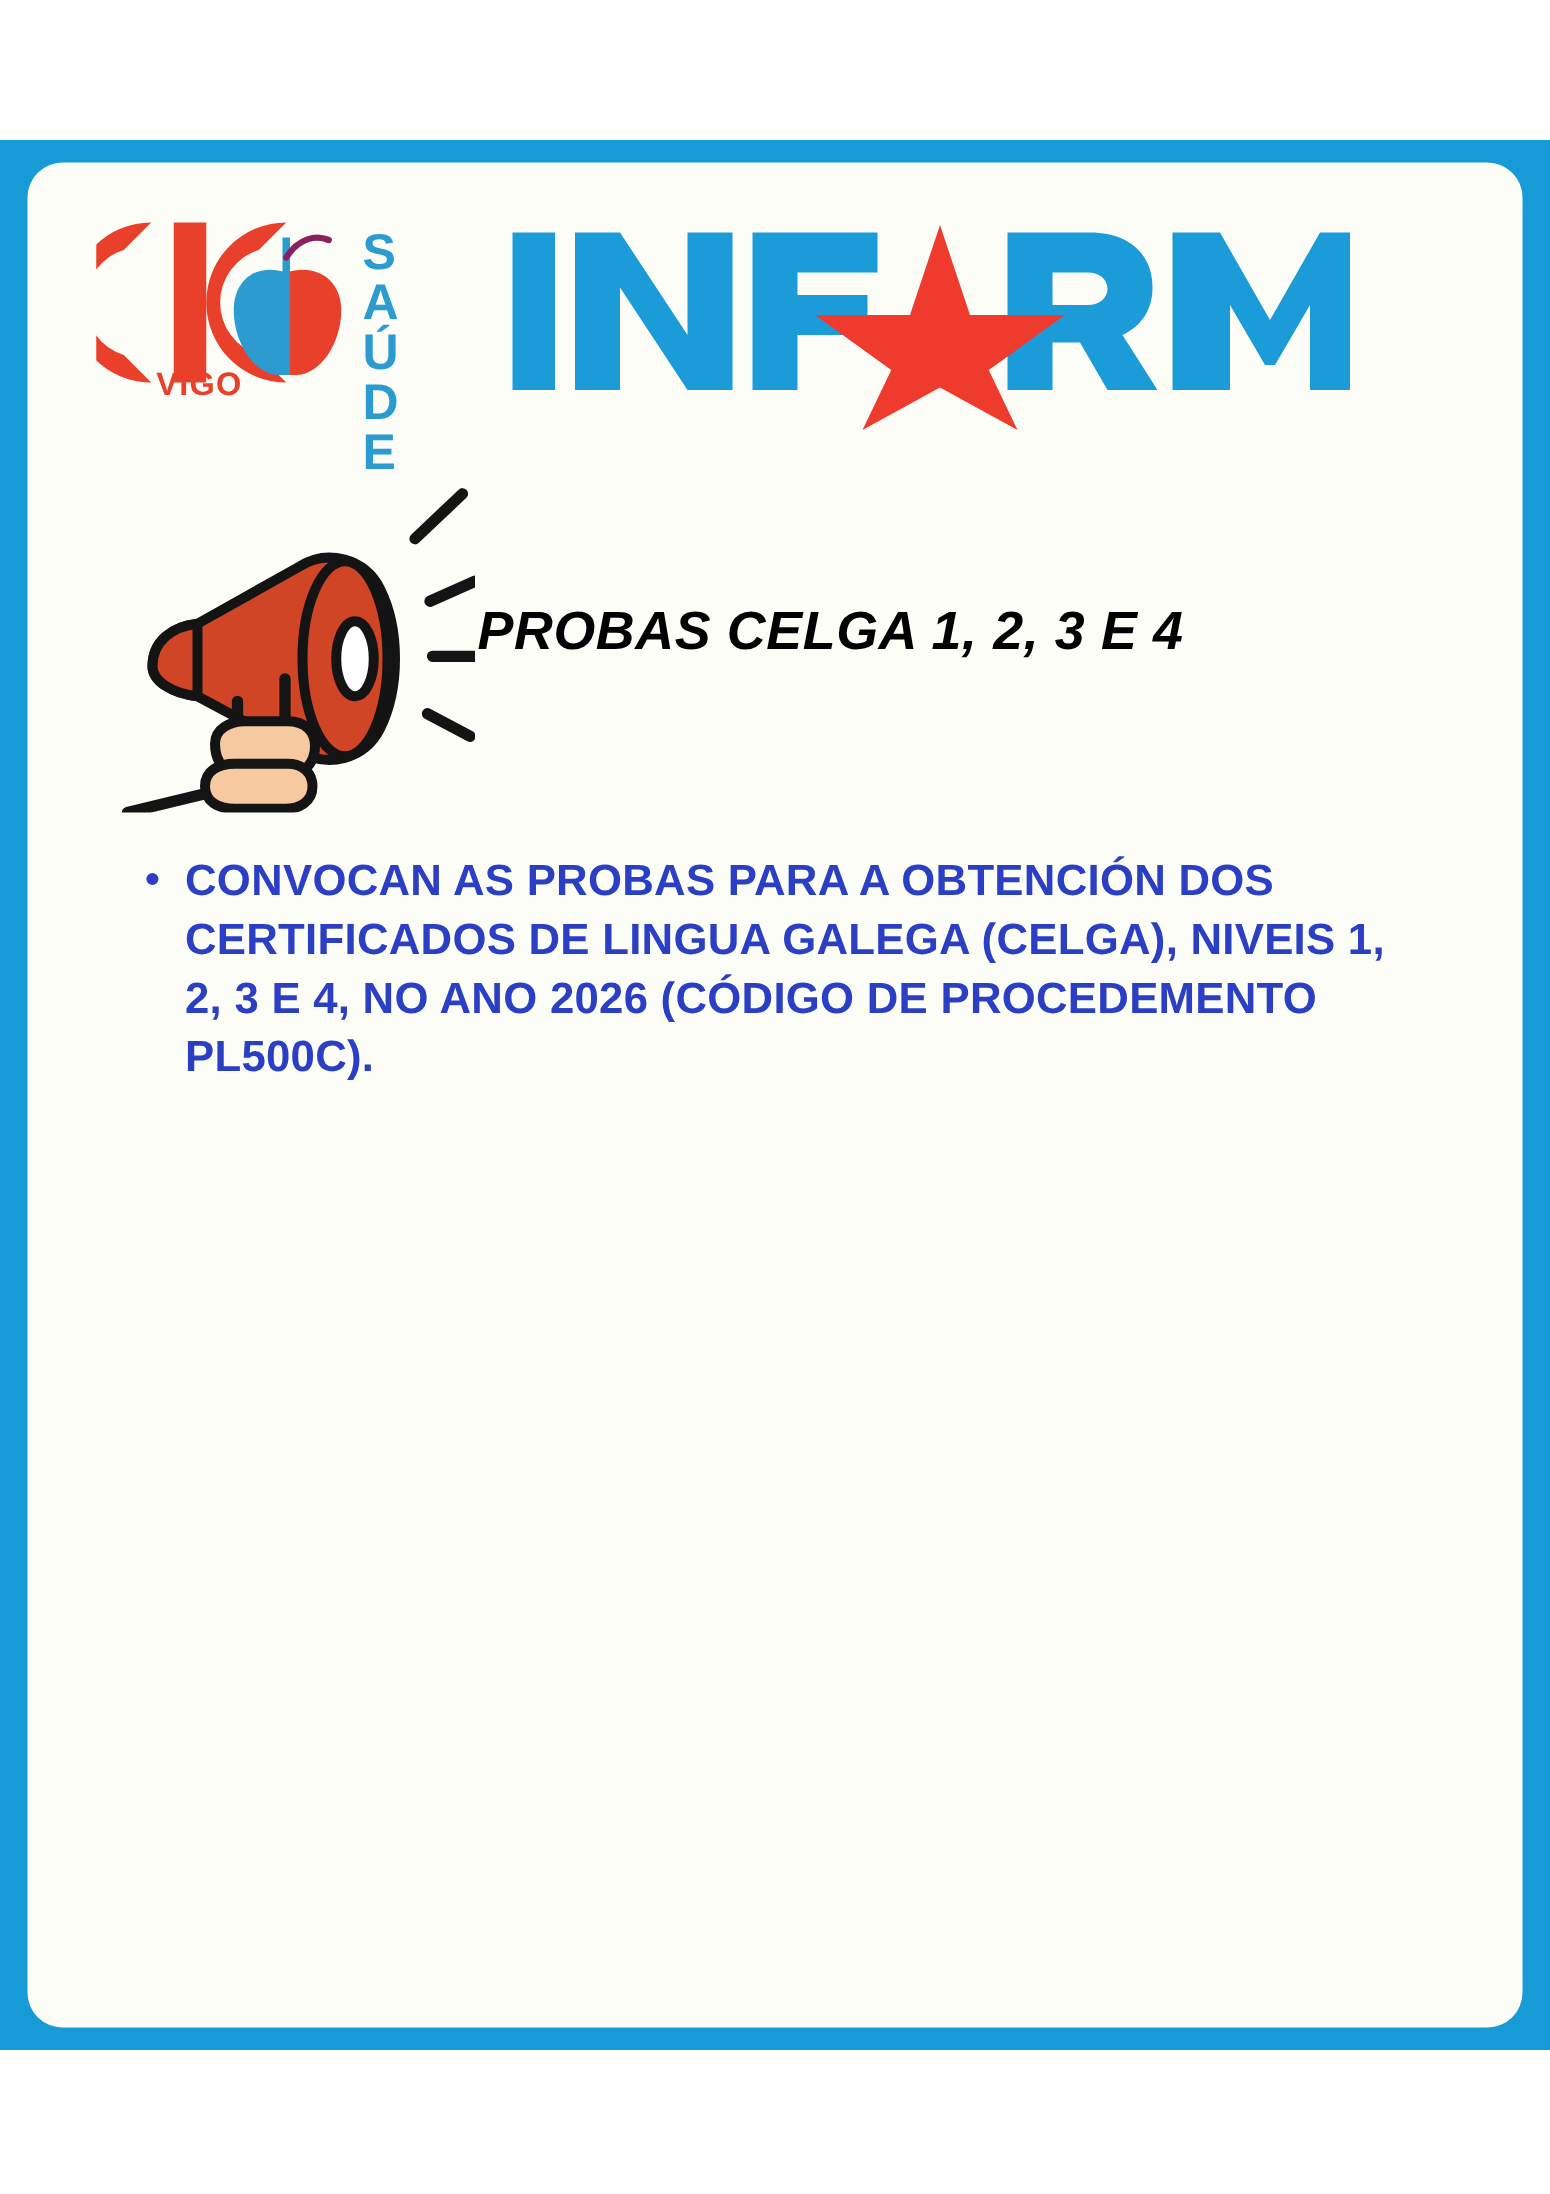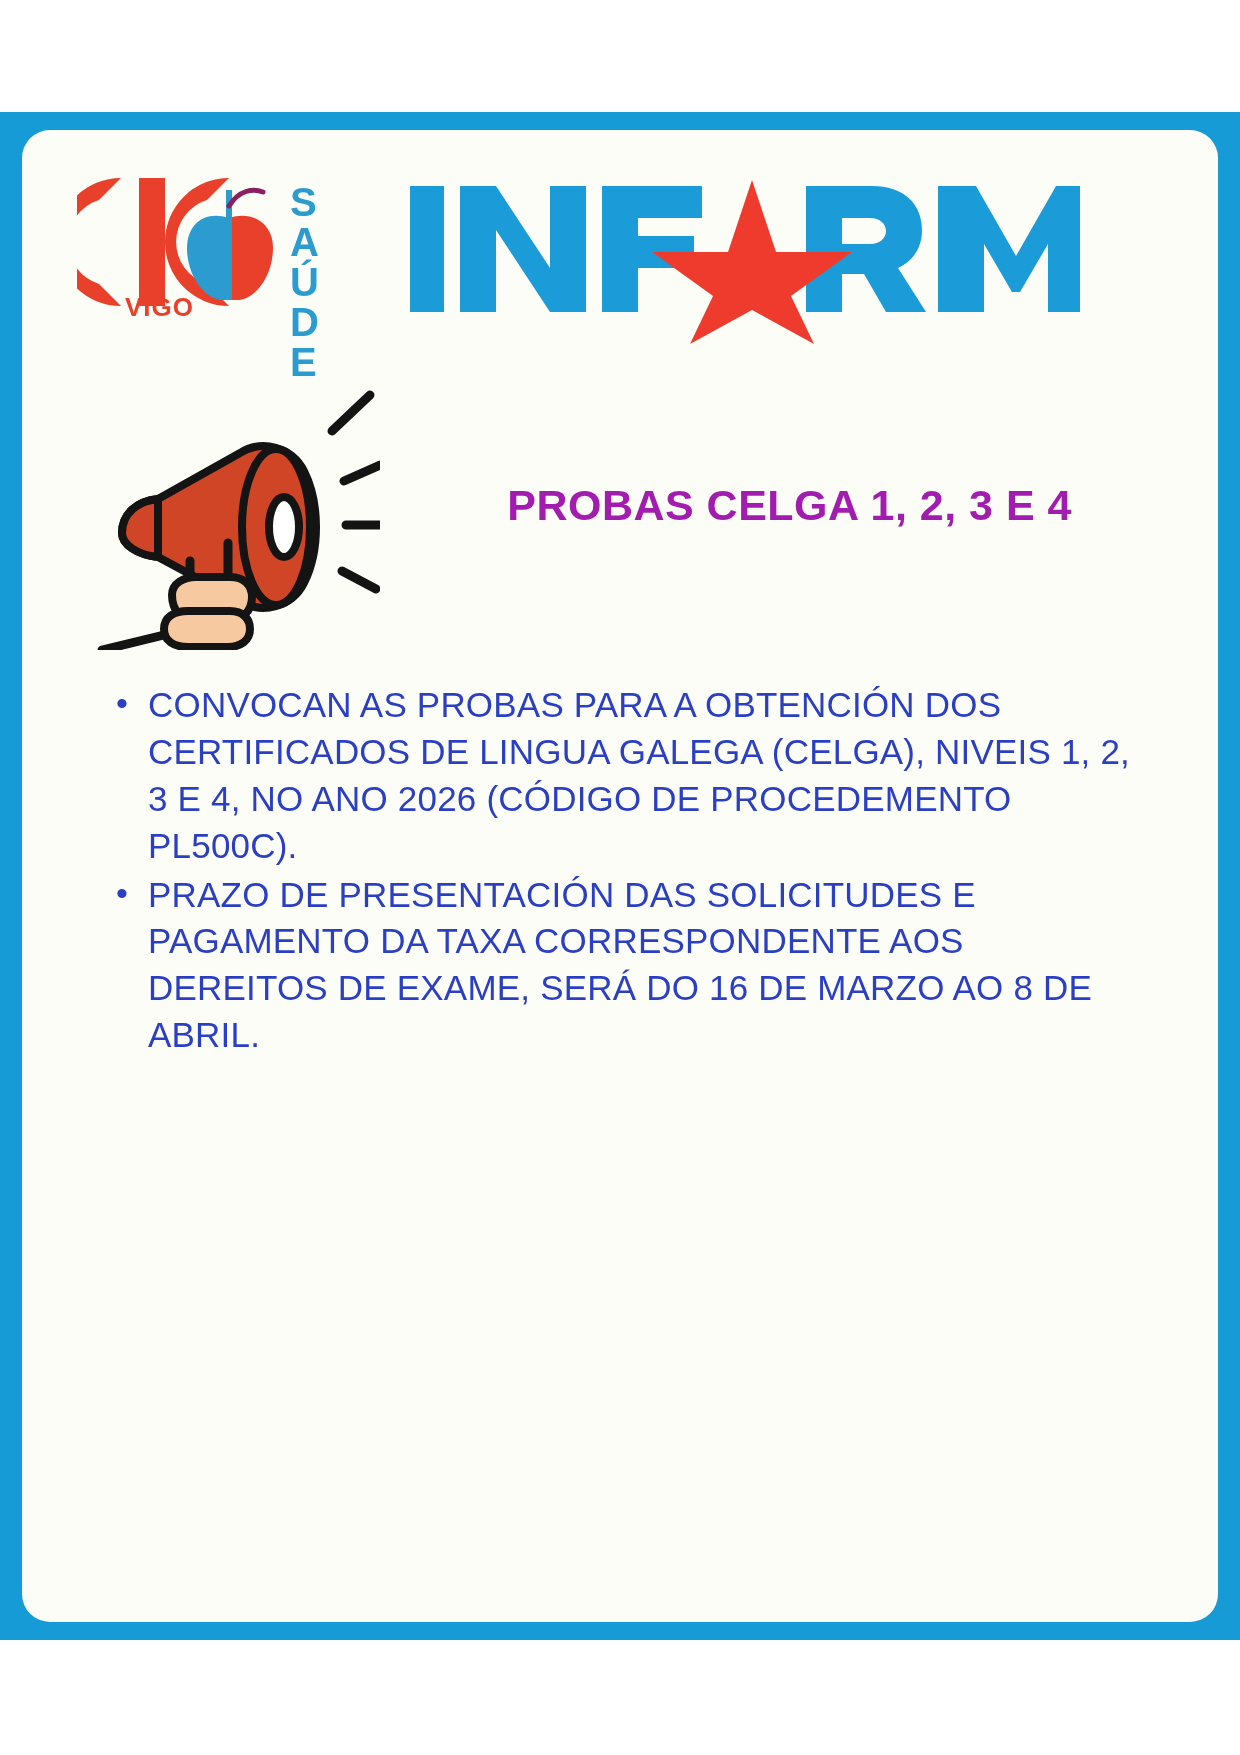--- a/index.html
+++ b/index.html
@@ -96,40 +96,41 @@
   .megaphone {
     position: absolute;
     left: 58px;
     top: 0px;
   }
   .headline {
     position: absolute;
     left: 360px;
     top: 96px;
     width: 690px;
-    text-align: right;
-    color: #a21caf;
+    text-align: left;
+    color: #000000;
     font-size: 43px;
     font-weight: 800;
     letter-spacing: 0.5px;
     font-family: "Liberation Sans", sans-serif;
+    font-style: italic;
   }
 
   
   .bullets {
     position: absolute;
     left: 92px;
     top: 552px;
     width: 1020px;
     list-style: none;
     margin: 0;
     padding: 0;
     color: #2B3FC4;
     font-size: 35px;
-    font-weight: 400;
+    font-weight: 700;
     line-height: 1.34;
     letter-spacing: 0.2px;
     font-family: "Liberation Sans", sans-serif;
   }
   .bullets li {
     position: relative;
     padding-left: 34px;
     margin-bottom: 2px;
   }
   .bullets li::before {
@@ -232,18 +233,17 @@
 
           <path d="M252 46 L290 10 M264 96 L300 80 M266 140 L300 140 M262 186 L296 204" stroke-width="9" fill="none"></path>
         </g>
       </svg>
 
       <div class="headline">PROBAS CELGA 1, 2, 3 E 4</div>
     </div>
 
     <ul class="bullets">
       <li>CONVOCAN AS PROBAS PARA A OBTENCIÓN DOS CERTIFICADOS DE LINGUA GALEGA (CELGA), NIVEIS 1, 2, 3 E 4, NO ANO 2026 (CÓDIGO DE PROCEDEMENTO PL500C).</li>
-      <li>PRAZO DE PRESENTACIÓN DAS SOLICITUDES E PAGAMENTO DA TAXA CORRESPONDENTE AOS DEREITOS DE EXAME, SERÁ DO 16 DE MARZO AO 8 DE ABRIL.</li>
     </ul>
 
 
   </div>
 </div>
 
 </body></html>

